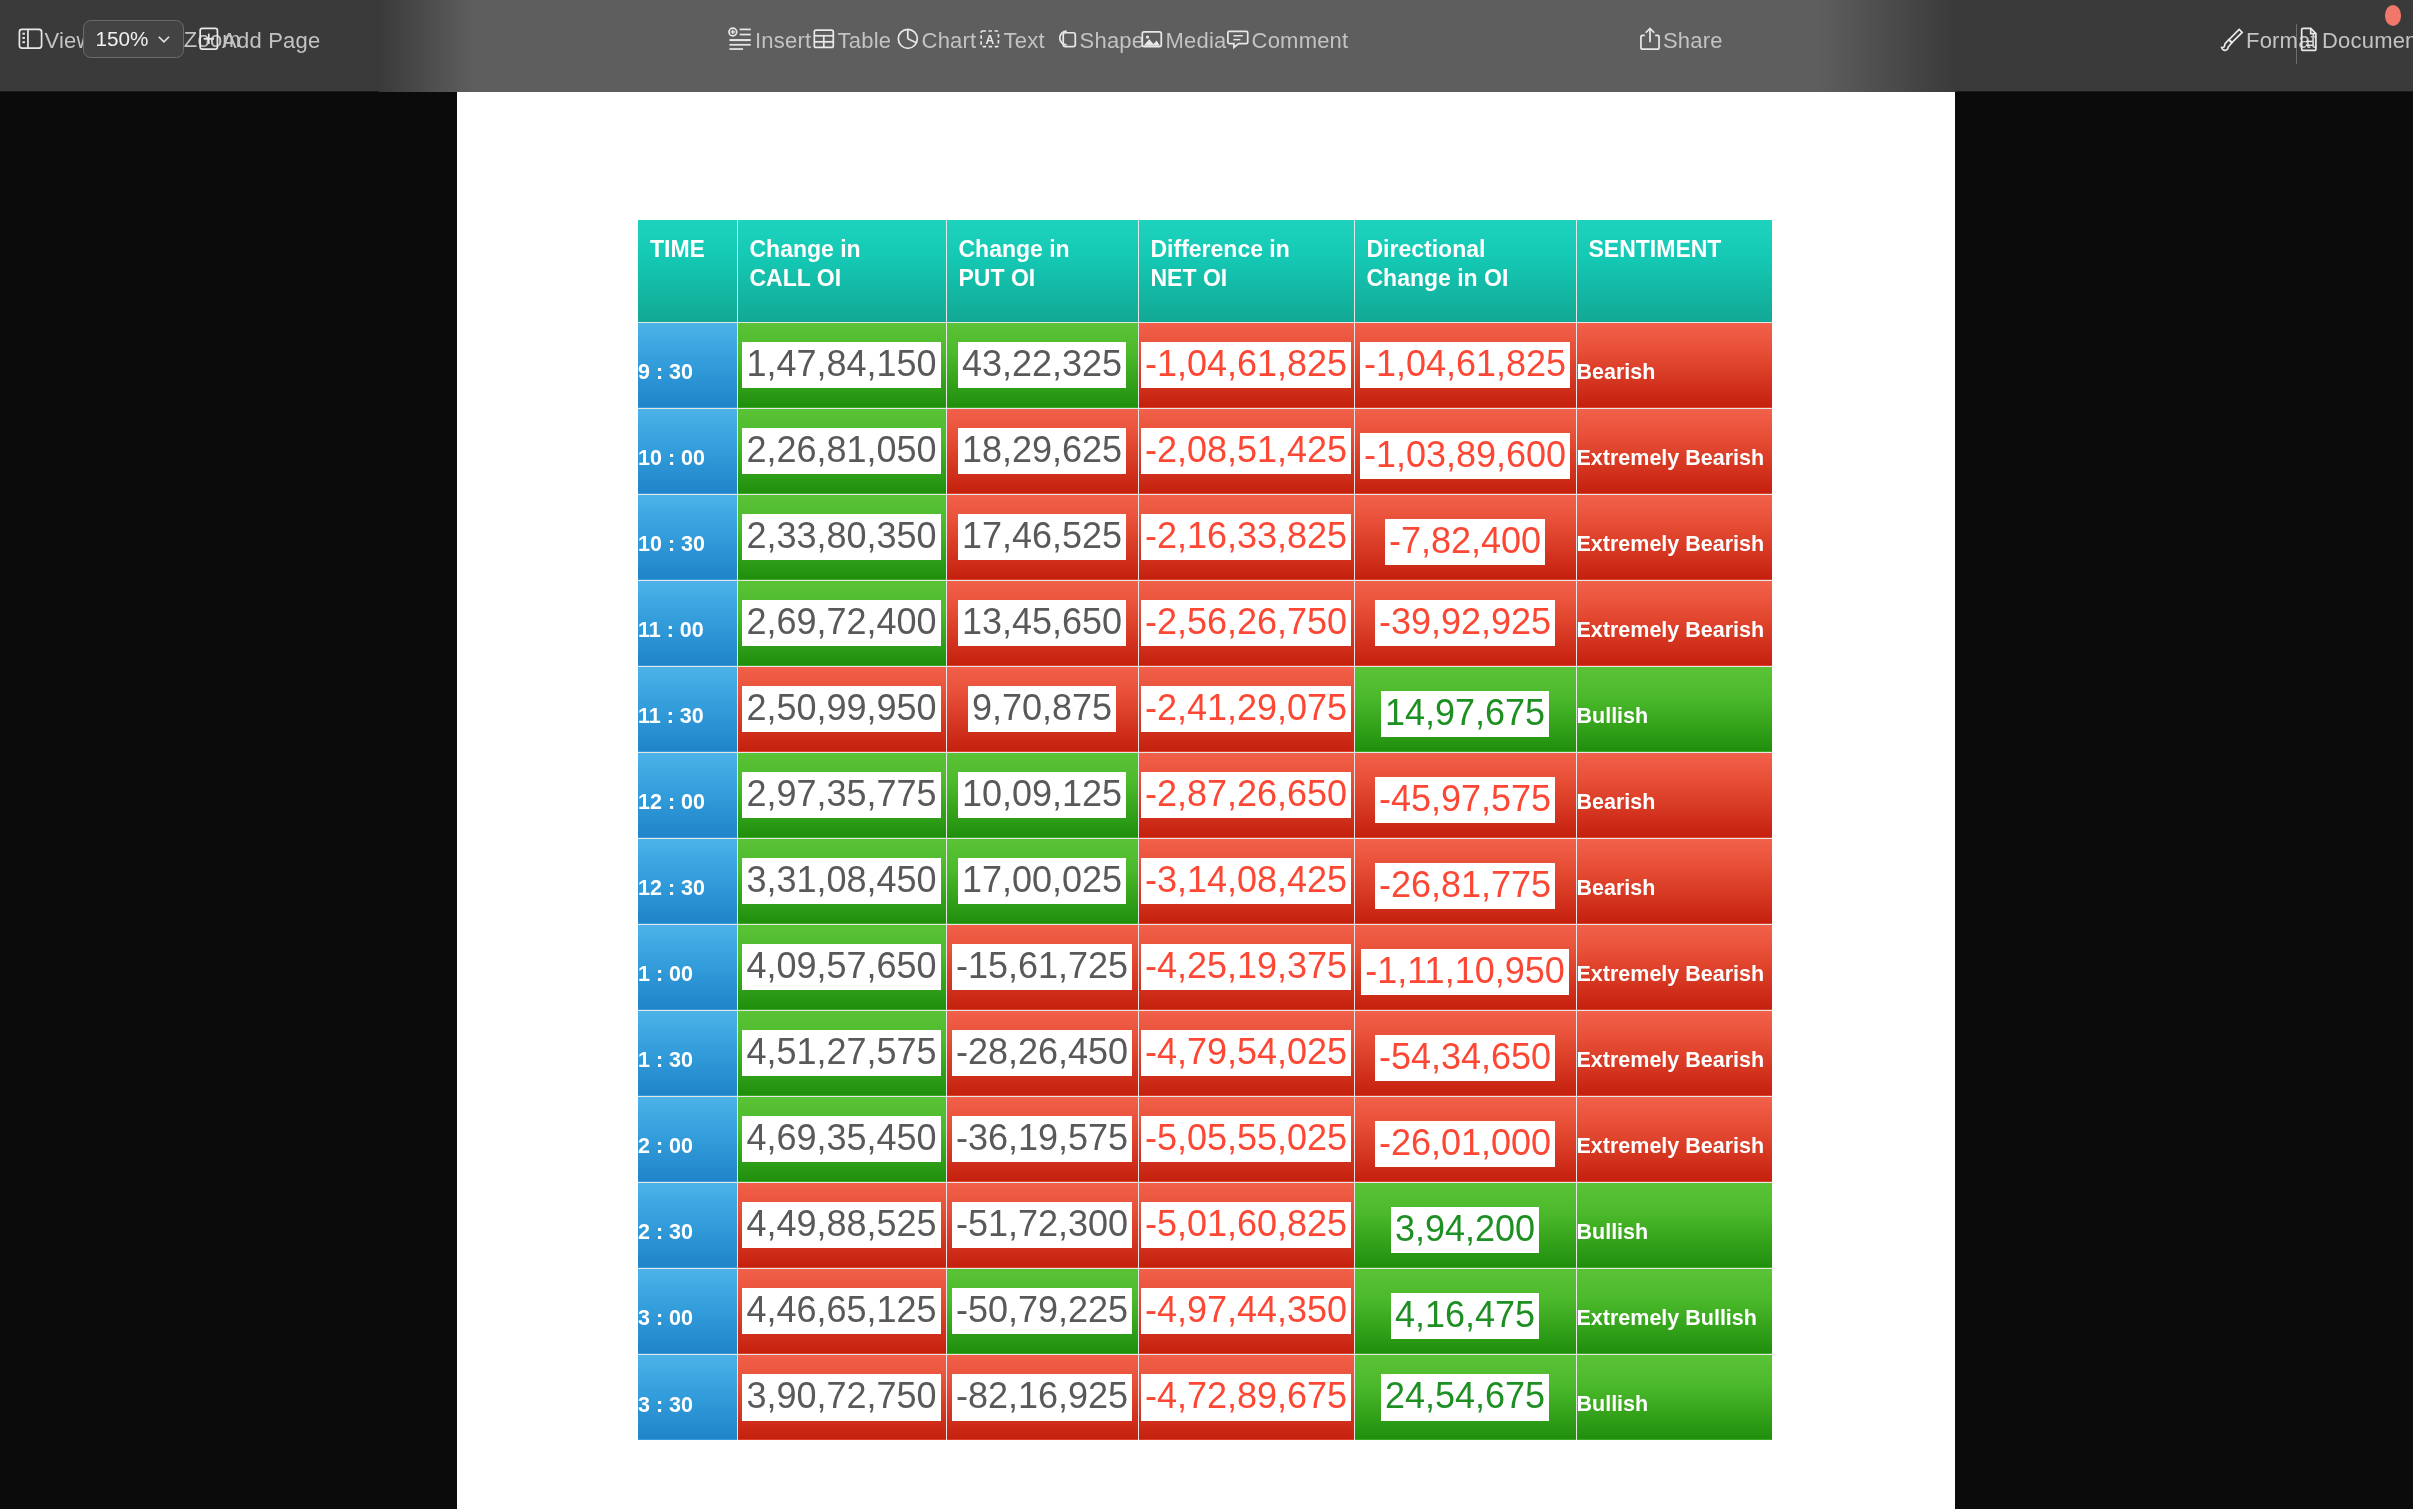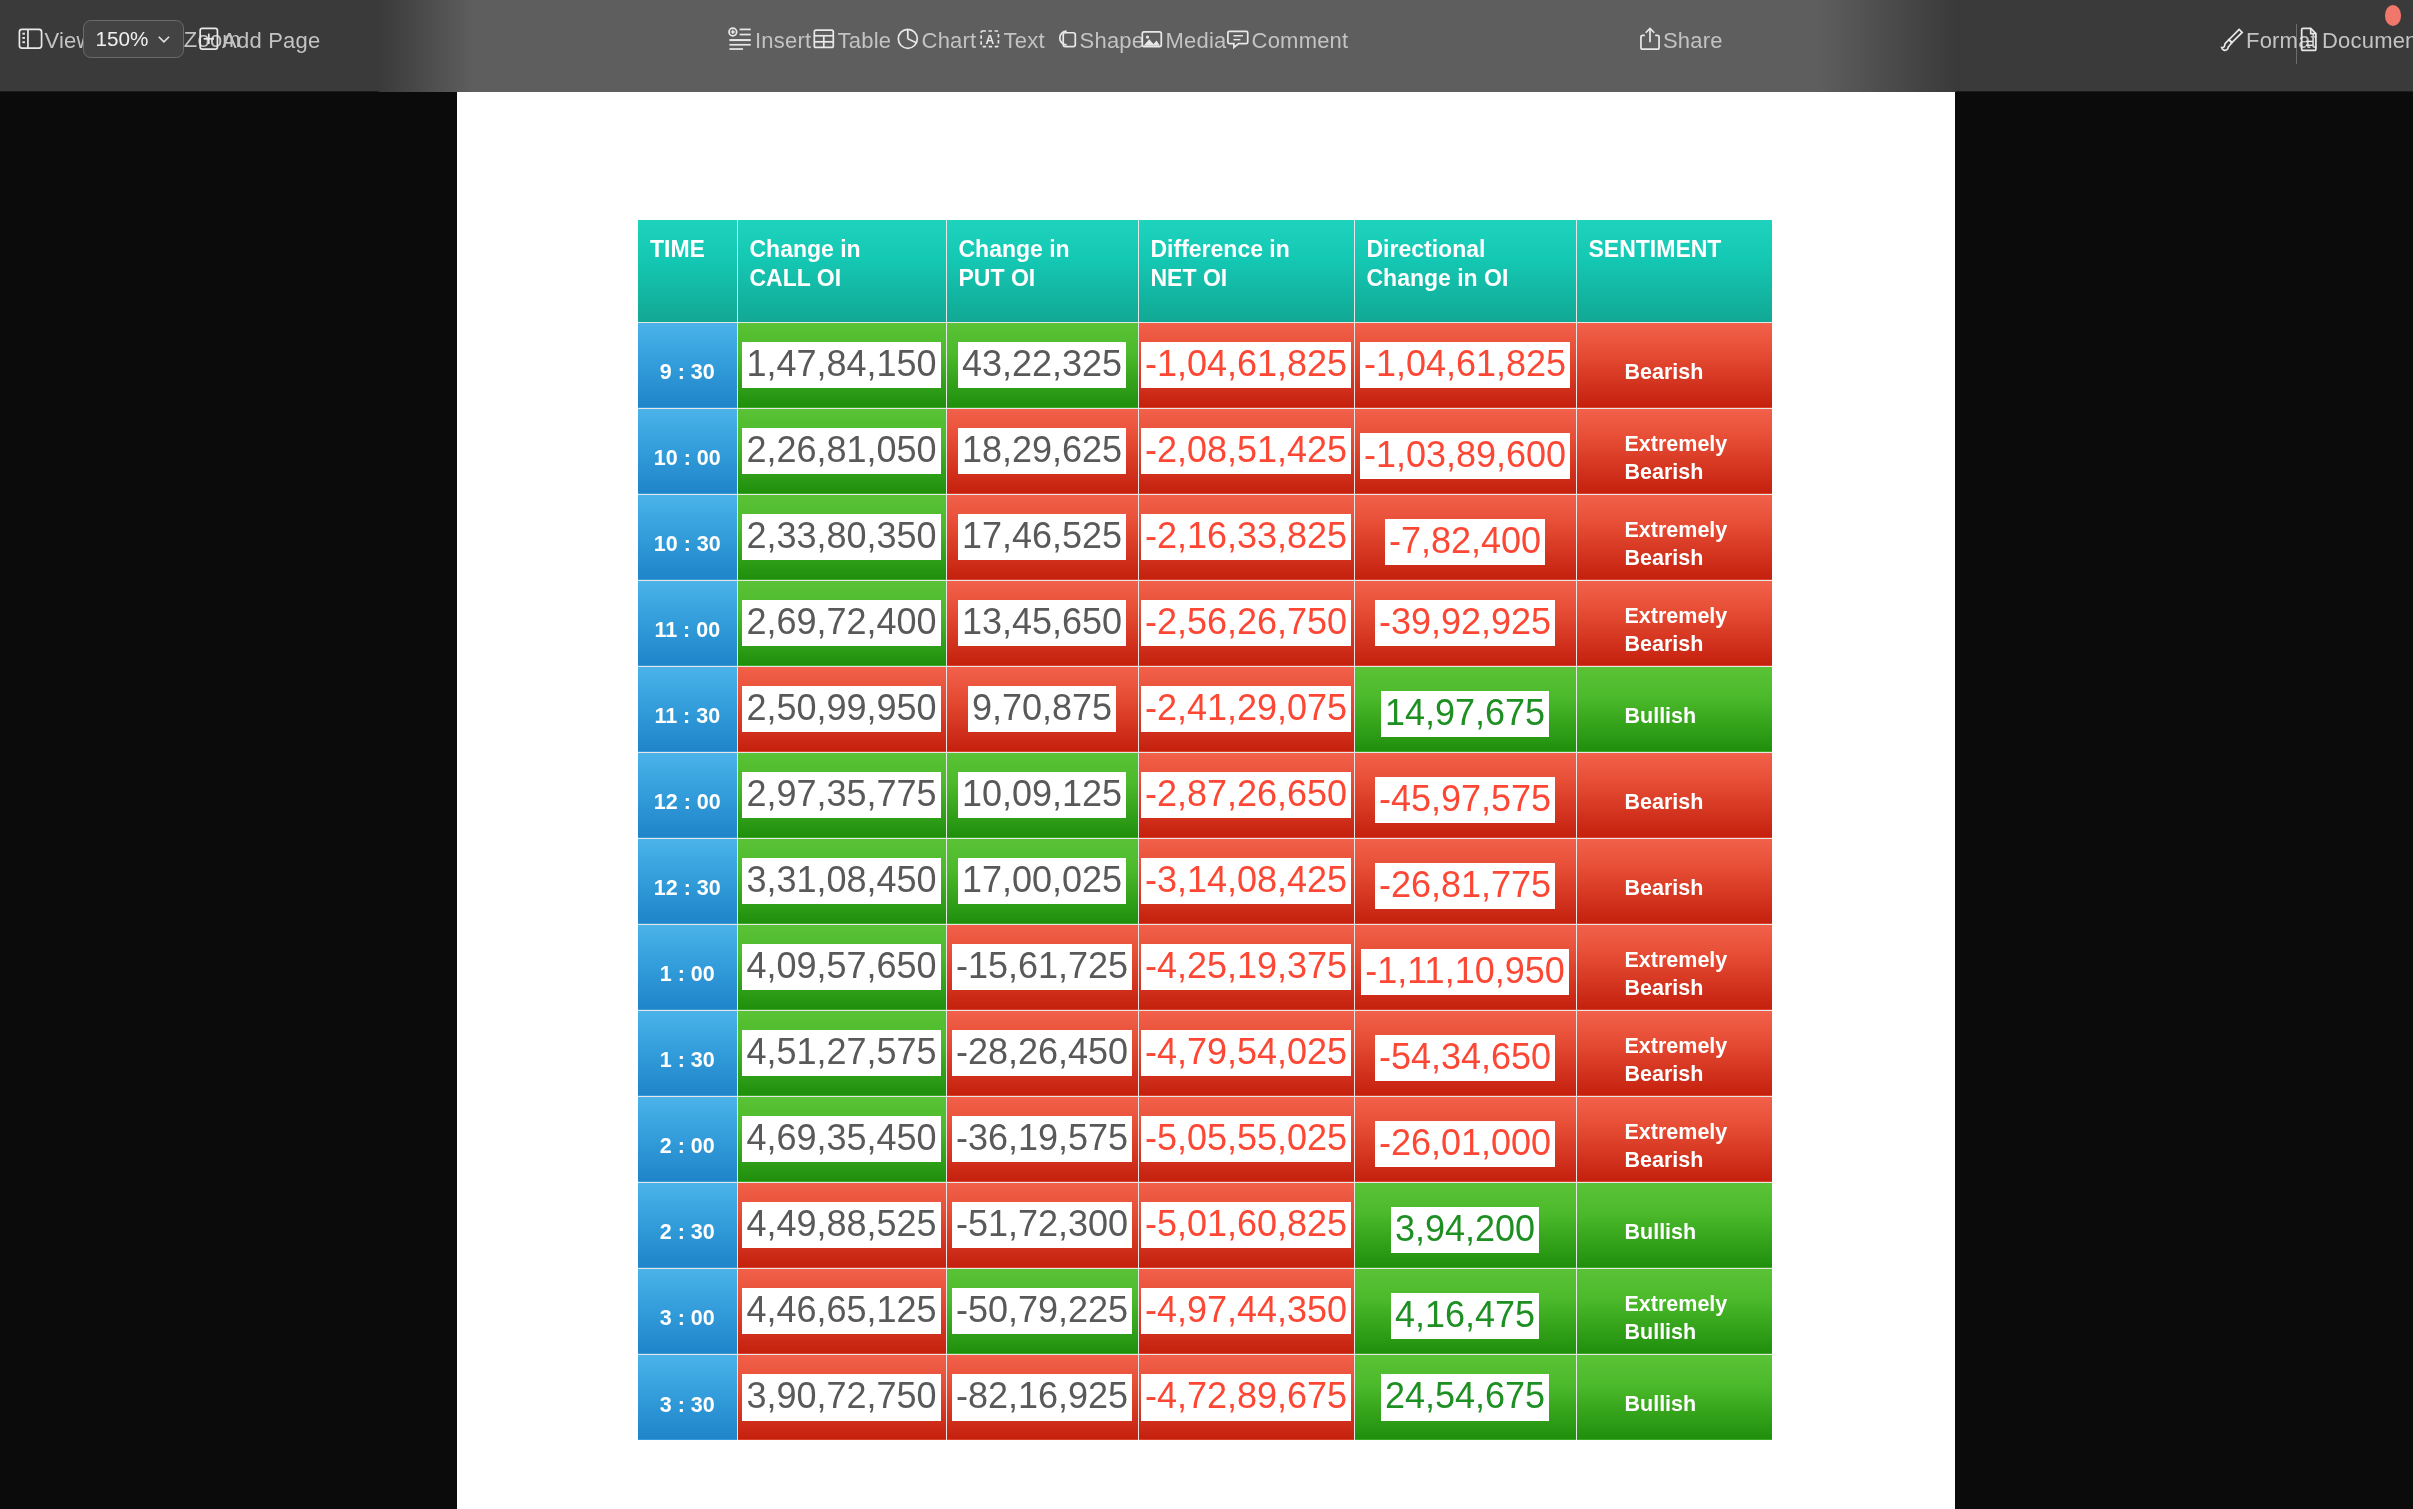--- a/index.html
+++ b/index.html
@@ -112,21 +112,21 @@
   }
   #oi-table thead th .hl { display: block; padding-top: 14.7px; }
   #oi-table thead th .hl2 { display: block; }
 
   
   td.time-cell {
     background: linear-gradient(to bottom, #4cb3e8 0%, #3aa5e0 30%, #1f84c9 100%);
     color: #ffffff;
     font-size: 21.5px;
     font-weight: bold;
-    text-align: center;
+    text-align: left;
     padding-left: 12px;
     vertical-align: top;
   }
   td.time-cell .tval { display: block; padding-top: 15.5px; }
 
   
   td.val { text-align: center; }
   td.val.bg-green {
     background: linear-gradient(to bottom, #5bc236 0%, #4cba2b 35%, #1f8e0c 100%);
   }
@@ -149,21 +149,21 @@
   td.val.pos-mid  { vertical-align: middle; }
   td.val.pos-top  { vertical-align: top; }
   td.val.pos-top .chip { margin-top: 10.3px; }
 
   
   td.sent {
     color: #ffffff; font-size: 21.5px; font-weight: bold;
     text-align: left; padding-left: 12px; vertical-align: top;
     line-height: 1.3;
   }
-  td.sent .sv { display: block; padding-top: 15.5px; padding-left: 48px; }
+  td.sent .sv { display: block; padding-top: 15.5px; }
   td.sent.bg-green {
     background: linear-gradient(to bottom, #5bc236 0%, #4cba2b 35%, #1f8e0c 100%);
   }
   td.sent.bg-red {
     background: linear-gradient(to bottom, #f2614b 0%, #e84f37 32%, #c4200d 100%);
   }
 </style>
 </head>
 <body>
 

